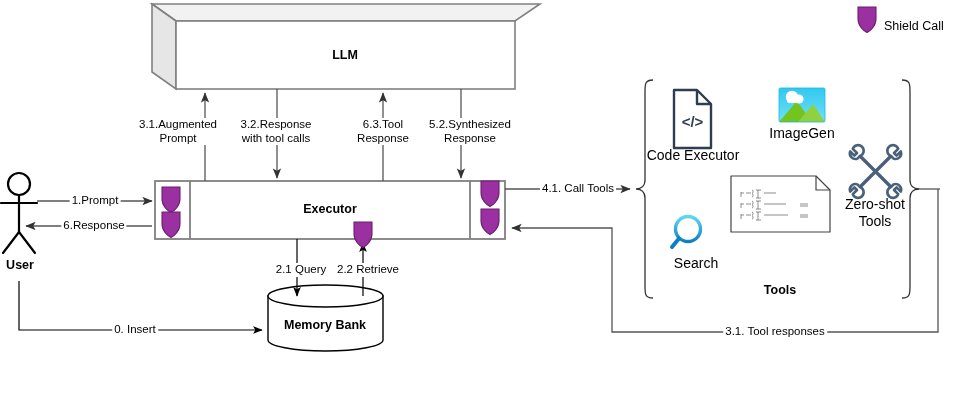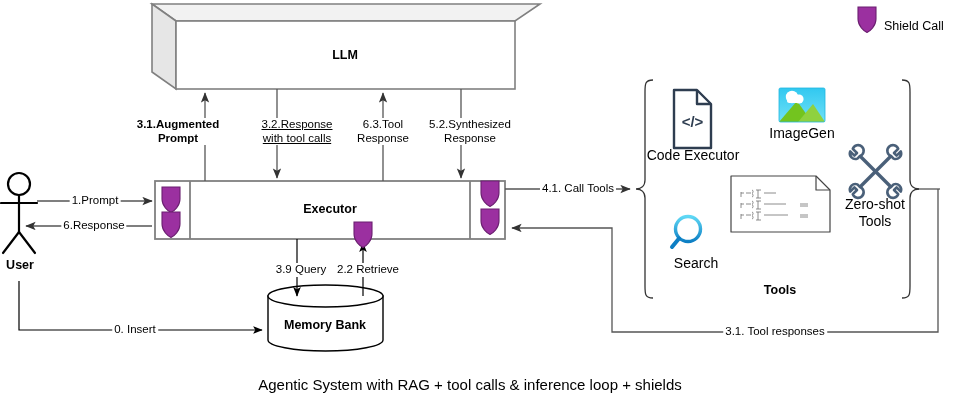--- a/index.html
+++ b/index.html
@@ -202,44 +202,43 @@
   </svg>
 
   <div class="lbl node-lbl lbl-bold centered" style="left:345px; top:48px;">LLM</div>
 
   <div class="lbl node-lbl lbl-bold centered" style="left:330px; top:202px;">Executor</div>
 
   <div class="lbl node-lbl lbl-bold centered" style="left:325px; top:318px;">Memory Bank</div>
 
   <div class="lbl node-lbl lbl-bold centered" style="left:20px; top:258px;text-align:center;">User</div>
 
-  <div class="lbl edge-lbl centered" style="left:178px; top:118px;font-weight:bold;">3.1.Augmented
+  <div class="lbl edge-lbl centered" style="left:178px; top:118px;">3.1.Augmented
 Prompt</div>
-  <div class="lbl edge-lbl centered" style="left:297px; top:118px;text-decoration:underline;">3.2.Response
+  <div class="lbl edge-lbl centered" style="left:276px; top:118px;">3.2.Response
 with tool calls</div>
   <div class="lbl edge-lbl centered" style="left:383px; top:118px;">6.3.Tool
 Response</div>
   <div class="lbl edge-lbl centered" style="left:470px; top:118px;">5.2.Synthesized
 Response</div>
 
   <div class="lbl edge-lbl centered" style="left:95px; top:194px;">1.Prompt</div>
   <div class="lbl edge-lbl centered" style="left:94px; top:219px;">6.Response</div>
 
-  <div class="lbl edge-lbl centered" style="left:301px; top:263px;">3.9 Query</div>
+  <div class="lbl edge-lbl centered" style="left:301px; top:263px;">2.1 Query</div>
   <div class="lbl edge-lbl centered" style="left:368px; top:263px;">2.2 Retrieve</div>
   <div class="lbl edge-lbl centered" style="left:135px; top:323px;">0. Insert</div>
 
   <div class="lbl edge-lbl centered" style="left:578px; top:182px;text-align:center;">4.1. Call Tools</div>
   <div class="lbl edge-lbl centered" style="left:775px; top:325px;">3.1. Tool responses</div>
 
   <div class="lbl tool-lbl centered" style="left:693px; top:147px;">Code Executor</div>
   <div class="lbl tool-lbl centered" style="left:802px; top:125px;">ImageGen</div>
   <div class="lbl tool-lbl centered" style="left:688px; top:255px;margin-left:8px;">Search</div>
   <div class="lbl tool-lbl centered" style="left:875px; top:196px;">Zero-shot
 Tools</div>
 
   <div class="lbl node-lbl lbl-bold centered" style="left:780px; top:283px;">Tools</div>
 
   <div class="lbl" style="left:884px; top:11px; font-size:12.5px;margin-top:8px;">Shield Call</div>
 
-  <div class="lbl caption centered" style="left:470px; top:376px;">Agentic System with RAG + tool calls &amp; inference loop + shields</div>
 
 </div>
 
 </body></html>

